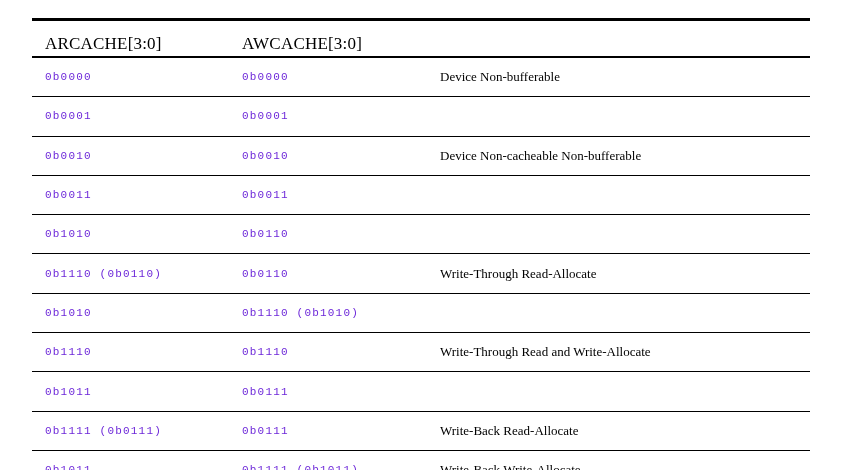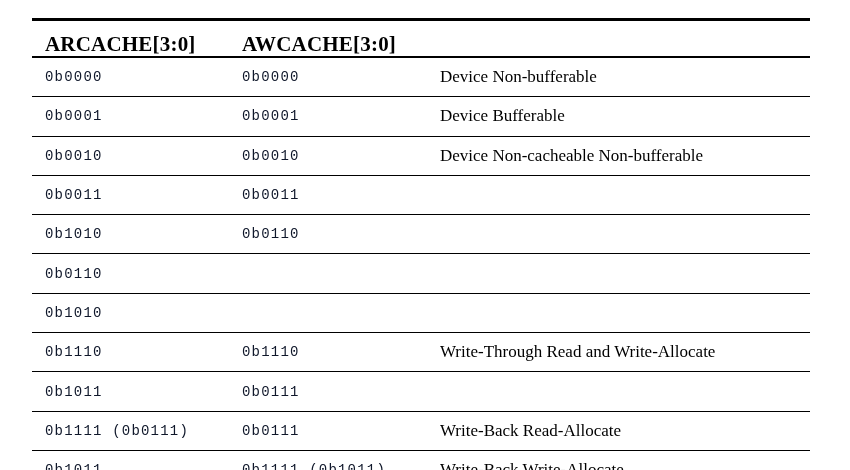--- a/index.html
+++ b/index.html
@@ -23,77 +23,79 @@
     height: 38.3px;
     border-bottom: 1.4px solid #000;
   }
   .trow.header {
     height: 35px;
     border-top: 3px solid #000;
     border-bottom: 2px solid #000;
   }
   .cell { padding-left: 13px; white-space: nowrap; overflow: visible; }
   .head {
-    font-weight: bold;
-    font-size: 21px;
+    font-weight: normal;
+    font-size: 17px;
     letter-spacing: 0.2px;
     margin-top: 11px;
   }
   .mono {
     font-family: "Liberation Mono", monospace;
-    font-size: 14px;
+    font-size: 11px;
     letter-spacing: 1.2px;
-    color: #0f172a;
+    color: #6d28d9;
   }
-  .type { font-size: 17px; }
+  .type { font-size: 13px; }
 </style>
 </head>
 <body>
 
 <div class="mem-table">
 
   <div class="trow header">
     <div class="cell head">ARCACHE[3:0]</div>
     <div class="cell head">AWCACHE[3:0]</div>
   </div>
 
   <div class="trow">
     <div class="cell mono">0b0000</div>
     <div class="cell mono">0b0000</div>
     <div class="cell type">Device Non-bufferable</div>
   </div>
 
   <div class="trow">
     <div class="cell mono">0b0001</div>
     <div class="cell mono">0b0001</div>
-    <div class="cell type">Device Bufferable</div>
   </div>
 
   <div class="trow">
     <div class="cell mono">0b0010</div>
     <div class="cell mono">0b0010</div>
     <div class="cell type">Device Non-cacheable Non-bufferable</div>
   </div>
 
   <div class="trow">
     <div class="cell mono">0b0011</div>
     <div class="cell mono">0b0011</div>
   </div>
 
   <div class="trow">
     <div class="cell mono">0b1010</div>
     <div class="cell mono">0b0110</div>
   </div>
 
   <div class="trow">
+    <div class="cell mono">0b1110 (0b0110)</div>
     <div class="cell mono">0b0110</div>
+    <div class="cell type">Write-Through Read-Allocate</div>
   </div>
 
   <div class="trow">
     <div class="cell mono">0b1010</div>
+    <div class="cell mono">0b1110 (0b1010)</div>
   </div>
 
   <div class="trow">
     <div class="cell mono">0b1110</div>
     <div class="cell mono">0b1110</div>
     <div class="cell type">Write-Through Read and Write-Allocate</div>
   </div>
 
   <div class="trow">
     <div class="cell mono">0b1011</div>

